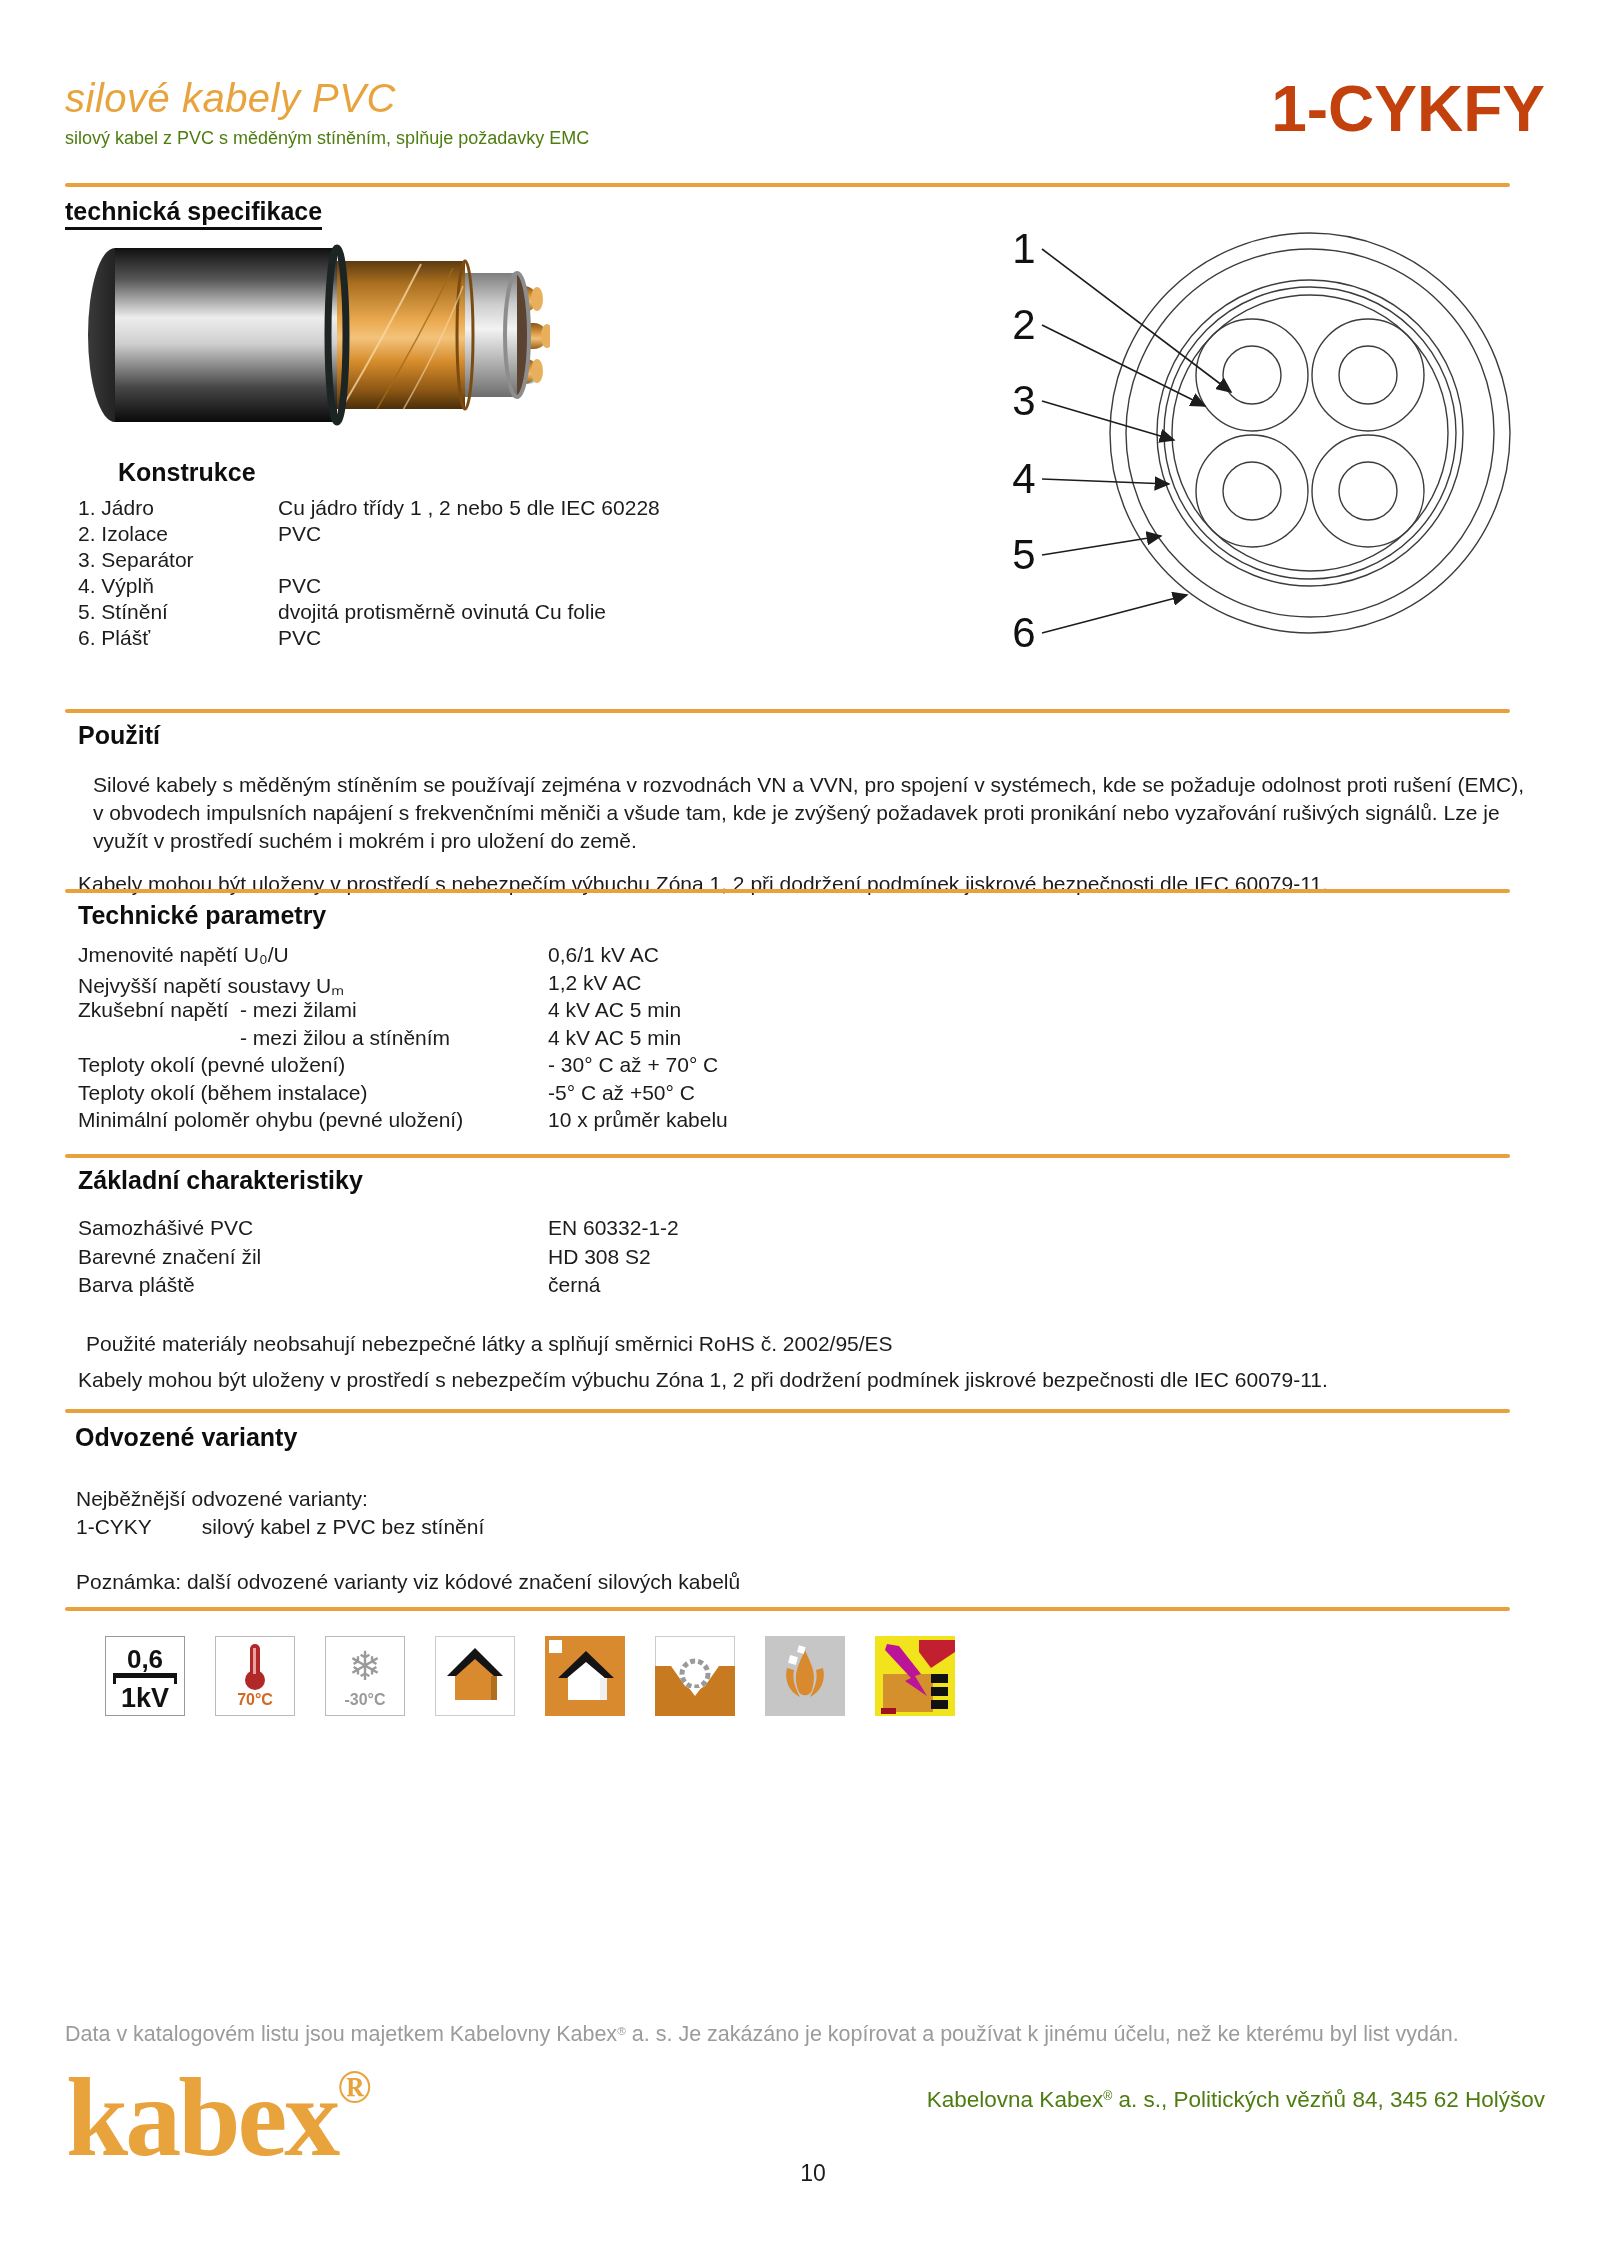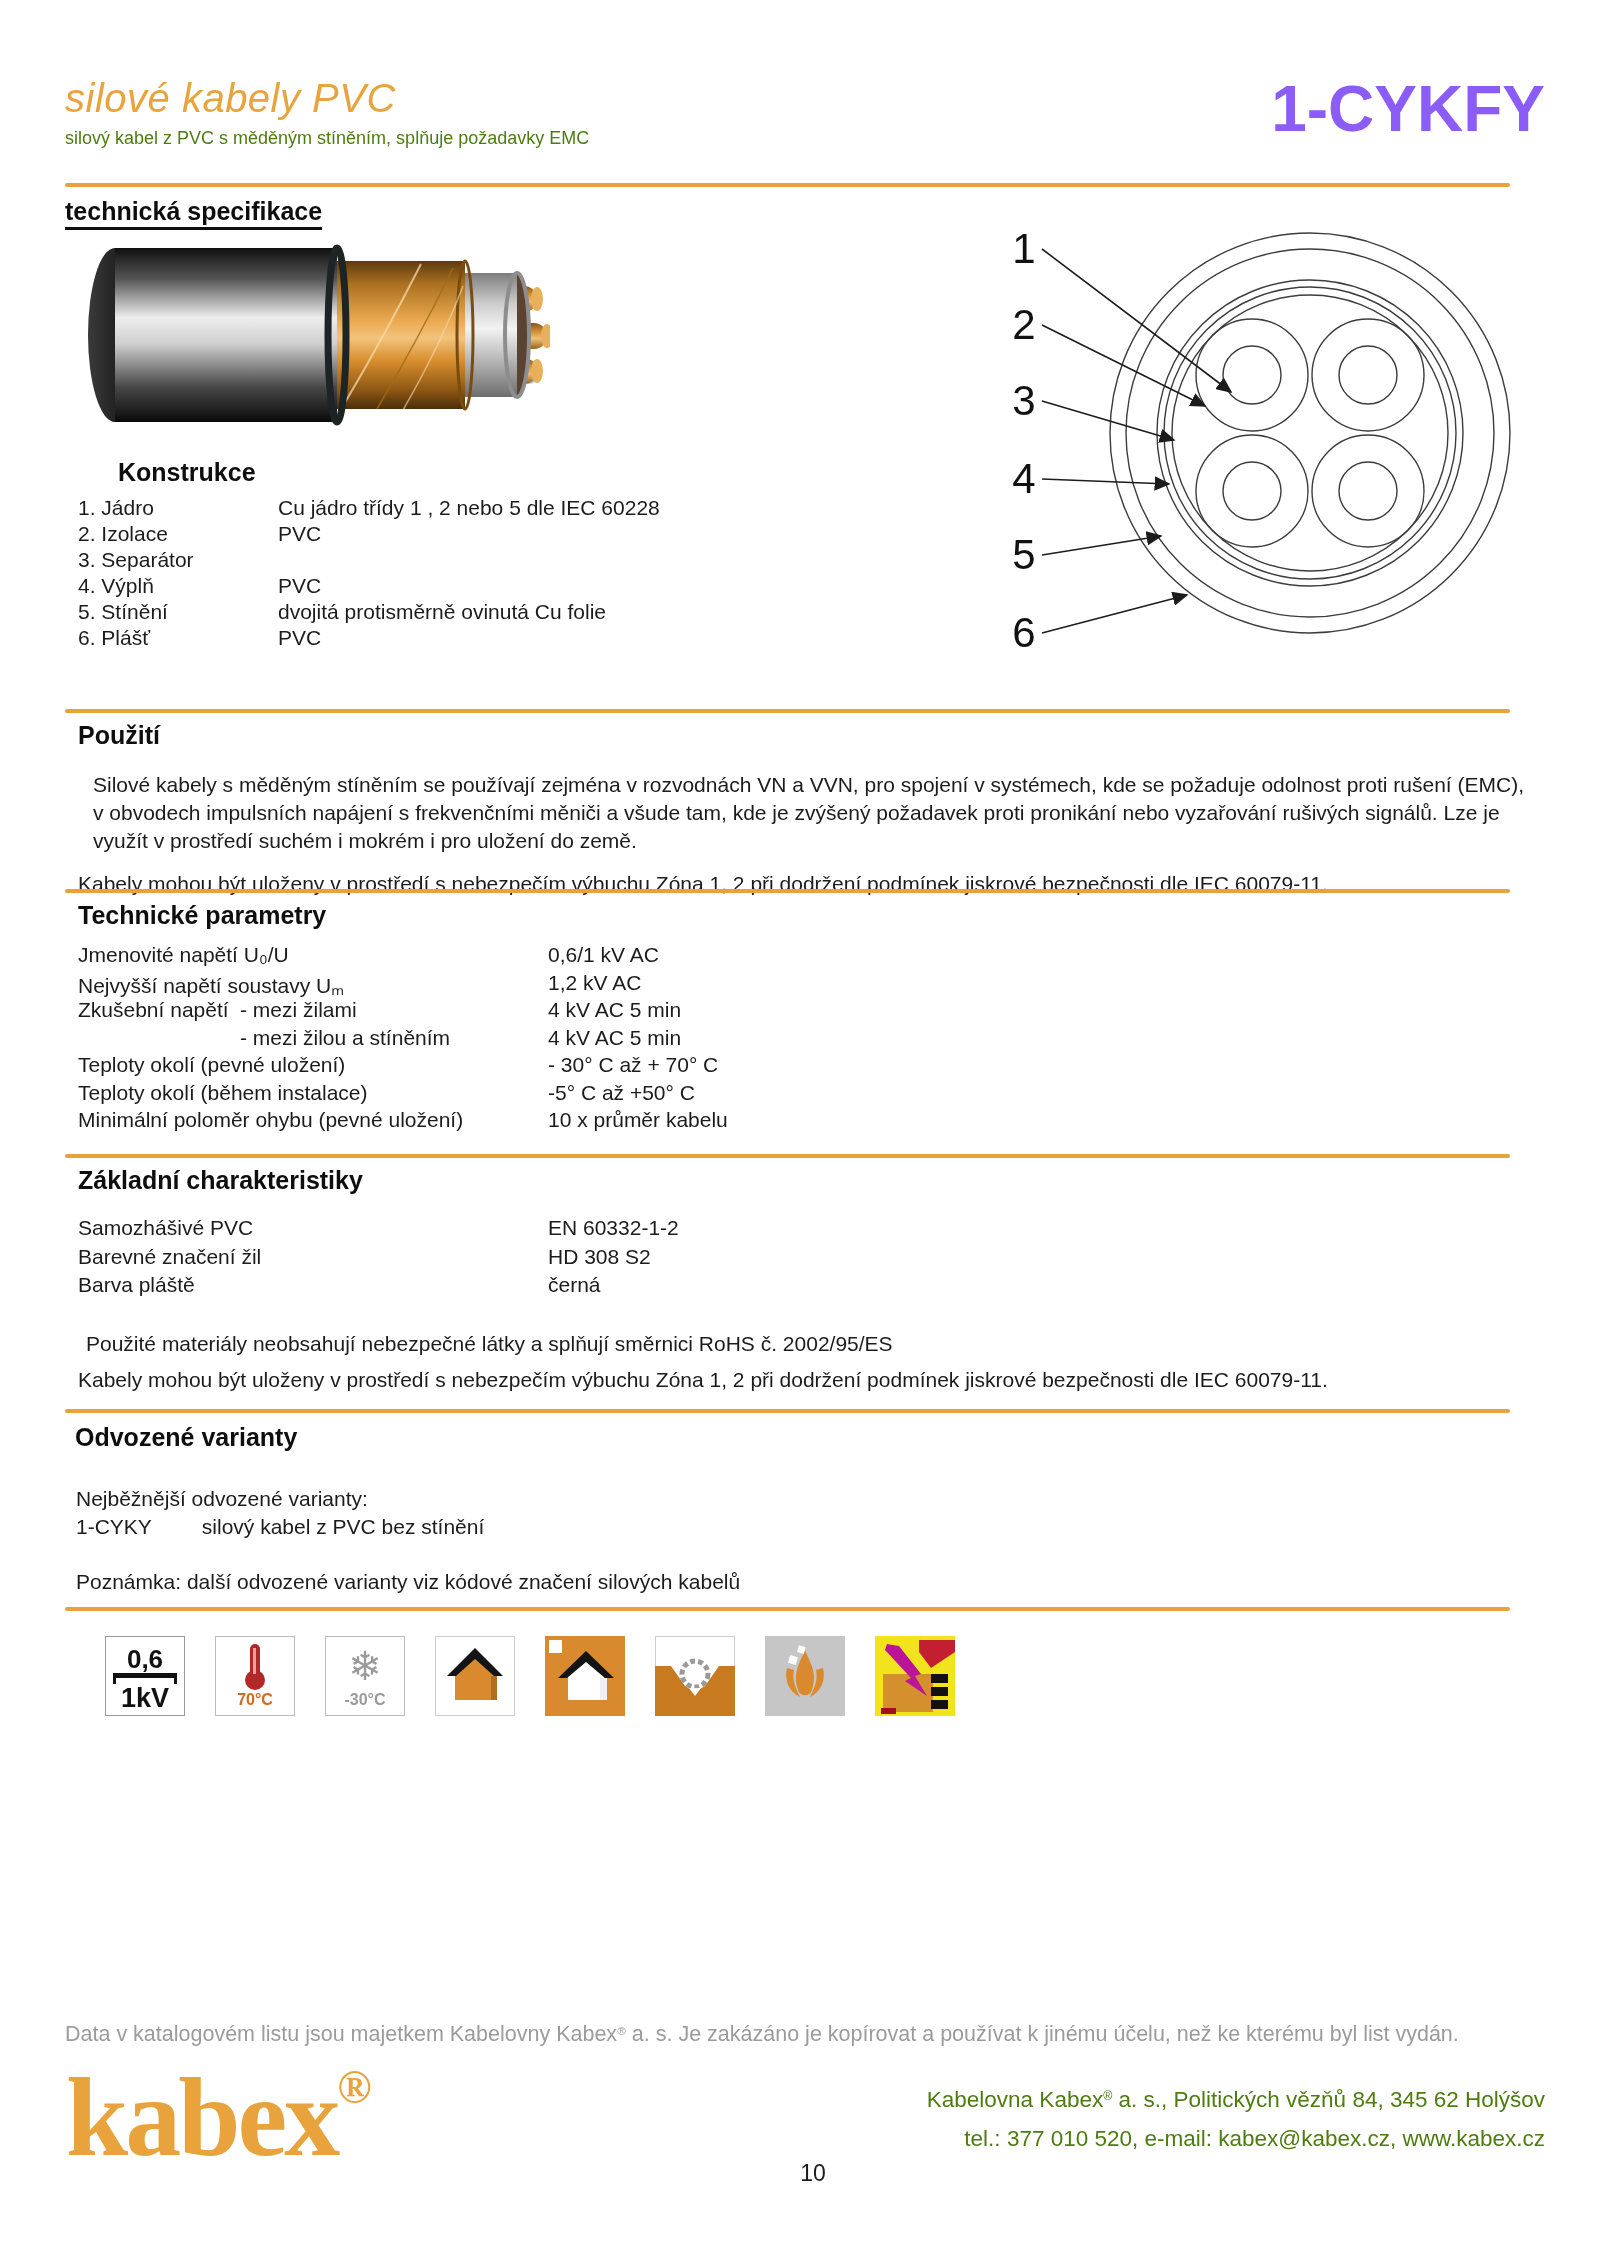--- a/index.html
+++ b/index.html
@@ -5,21 +5,21 @@
   html,body { margin:0; padding:0; background:#e8e8e8; }
   .page {
     position:relative; width:1600px; height:2263px; margin:0 auto;
     background:#ffffff; overflow:hidden;
     font-family:"Liberation Sans", sans-serif; color:#1c1c1c;
   }
   .abs { position:absolute; }
 
   .doc-title { font-size:40px; font-weight:400; color:#E8A33D; letter-spacing:0.5px; }
   .doc-subtitle { font-size:18px; color:#4d7c0f; }
-  .product-code { font-size:64px; font-weight:800; color:#8b5cf6; letter-spacing:0px; }
+  .product-code { font-size:64px; font-weight:800; color:#c2410c; letter-spacing:0px; }
 
   .rule { position:absolute; height:4px; background:#E9A13B; border-radius:2px; }
 
   .spec-heading { font-size:25px; font-weight:700; color:#0e0e0e;
                   border-bottom:3px solid #0e0e0e; padding-bottom:1px; }
 
   .section-heading { font-size:25px; font-weight:700; color:#0e0e0e; }
 
   .body-text { font-size:21px; line-height:28px; color:#1c1c1c; }
 
@@ -349,18 +349,17 @@
       <rect x="6" y="72" width="15" height="6" fill="#a01020"></rect>
     </svg>
   </div>
 
   <div class="abs disclaimer" style="left:65px; top:2020px; width:1460px;"><span>Data v katalogovém listu jsou majetkem Kabelovny Kabex</span><span class="reg-sup">®</span><span> a. s. Je zakázáno je kopírovat a používat k jinému účelu, než ke kterému byl list vydán.</span></div>
 
   <div class="abs logo" style="left:66px; top:2072px;"><span>kabex</span><span class="logo-reg">®</span></div>
 
   <div class="abs address" style="right:55px; top:2082px;">
     <div><span>Kabelovna Kabex</span><span class="reg-sup">®</span><span> a. s., Politických vězňů 84, 345 62 Holýšov</span></div>
-    <div>tel.: 377 010 520, e-mail: kabex@kabex.cz, www.kabex.cz</div>
   </div>
 
   <div class="abs page-number" style="left:13px; top:2160px;">10</div>
 
 </div>
 
 </body></html>

